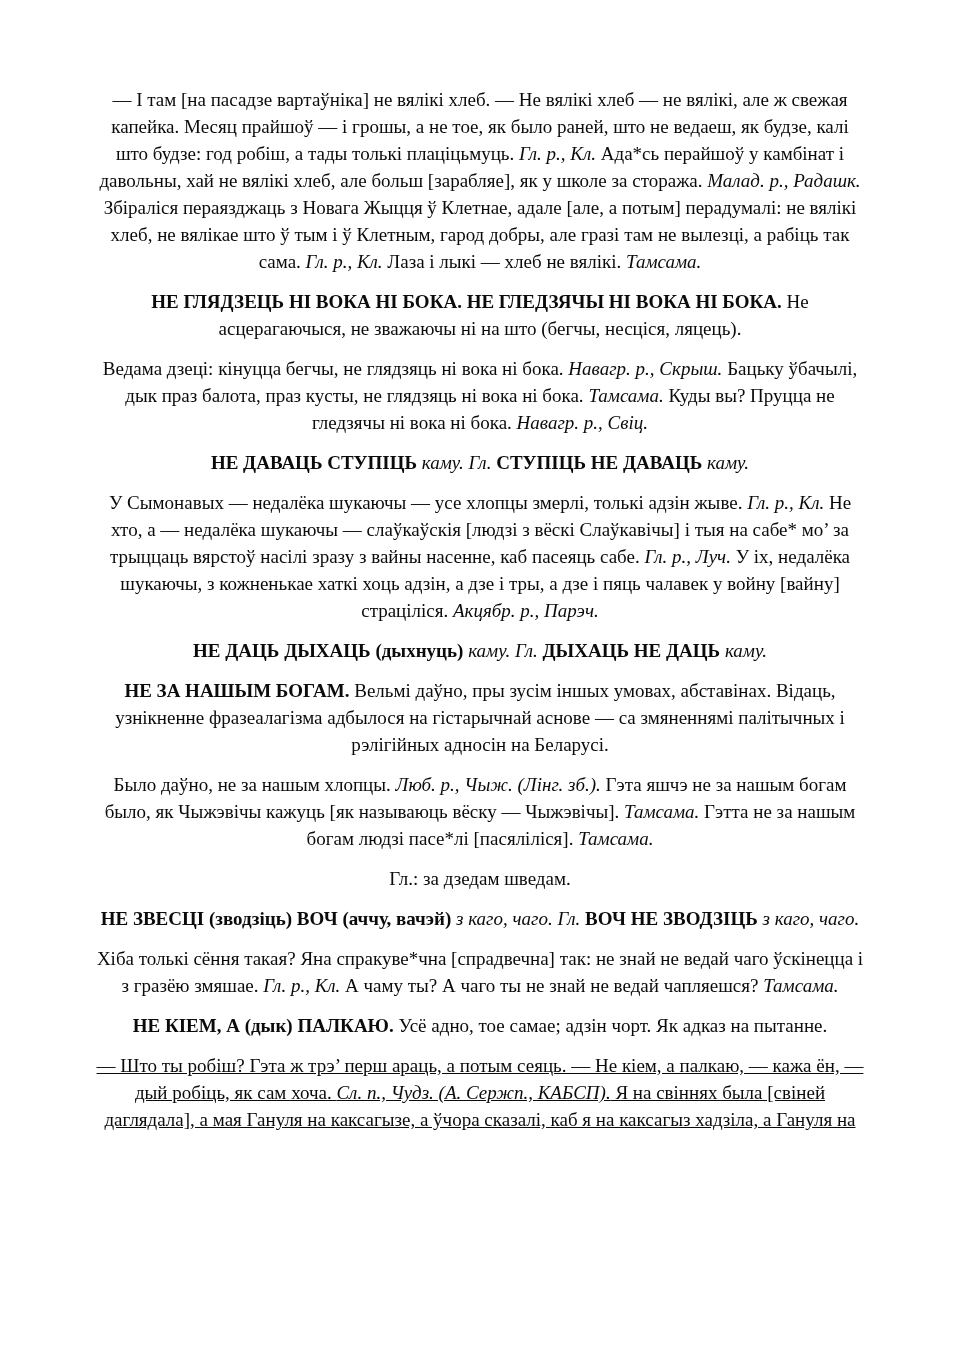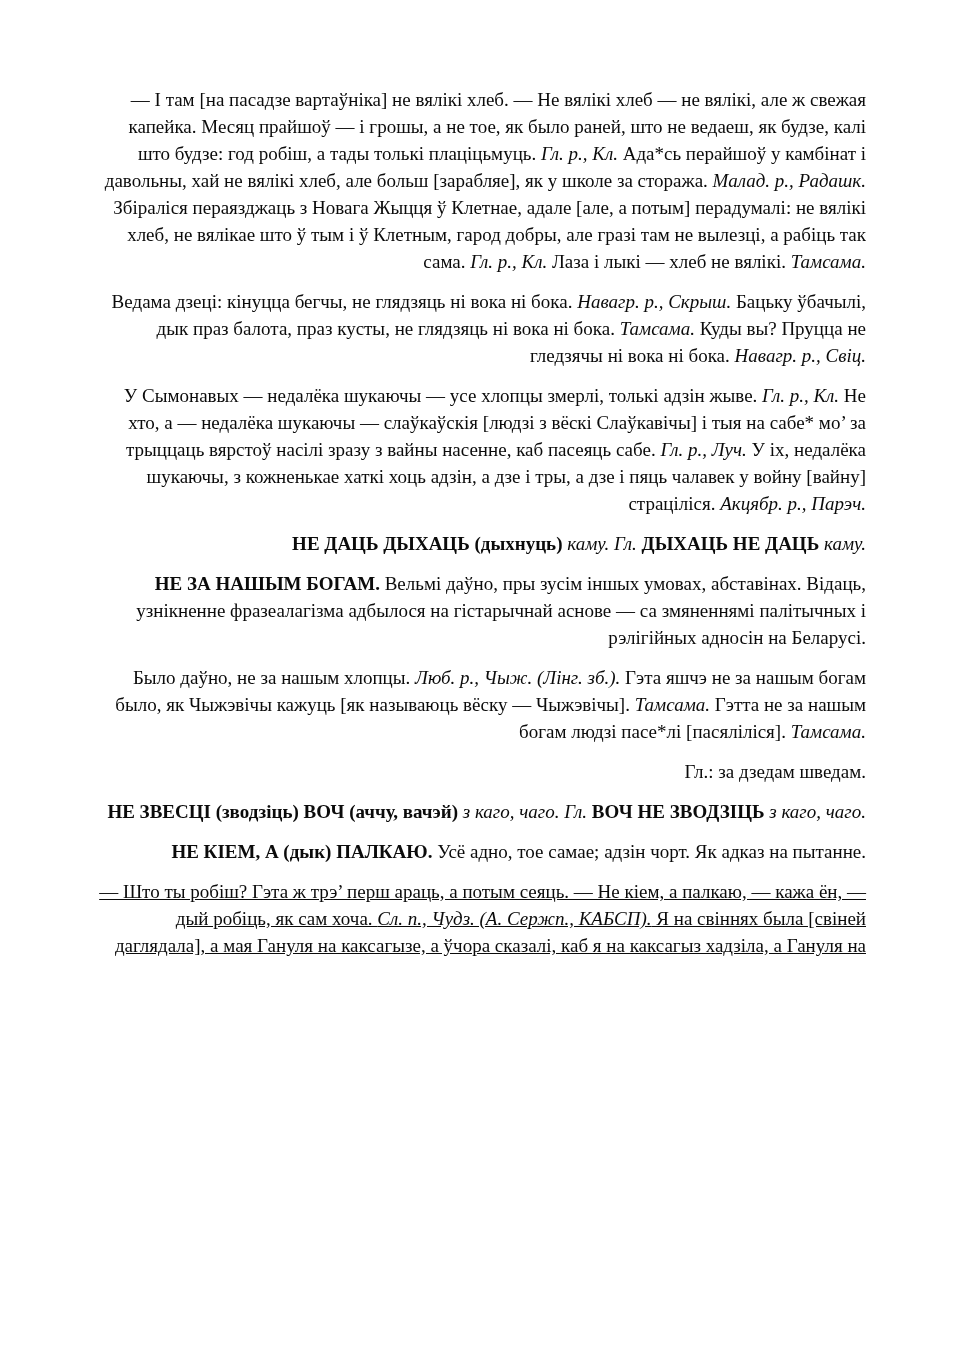--- a/index.html
+++ b/index.html
@@ -16,36 +16,39 @@
   .page {
     width: 960px;
     min-height: 1357px;
     padding: 86px 94px 60px 94px;
     background: #ffffff;
   }
   .doc-body p {
     font-size: 19px;
     line-height: 27px;
     margin: 0 0 13px 0;
-    text-align: right;
+    text-align: center;
   }
   .doc-body p:last-child { margin-bottom: 0; text-decoration: underline; }
   .run-n { font-weight: normal; font-style: normal; }
   .run-b { font-weight: bold; font-style: normal; }
   .run-i { font-weight: normal; font-style: italic; }
 </style>
 </head>
 <body>
 
 <div class="page">
   <div class="doc-body">
       <p><span class="run-n">— І там [на пасадзе вартаўніка] не вялікі хлеб. — Не вялікі хлеб — не вялікі, але ж свежая капейка. Месяц прайшоў — і грошы, а не тое, як было раней, што не ведаеш, як будзе, калі што будзе: год робіш, а тады толькі плаціцьмуць. </span><span class="run-i">Гл. р., Кл.</span><span class="run-n"> Ада*сь перайшоў у камбінат і давольны, хай не вялікі хлеб, але больш [зарабляе], як у школе за стоража. </span><span class="run-i">Малад. р., Радашк.</span><span class="run-n"> Збіраліся пераязджаць з Новага Жыцця ў Клетнае, адале [але, а потым] перадумалі: не вялікі хлеб, не вялікае што ў тым і ў Клетным, гарод добры, але гразі там не вылезці, а рабіць так сама. </span><span class="run-i">Гл. р., Кл.</span><span class="run-n"> Лаза і лыкі — хлеб не вялікі. </span><span class="run-i">Тамсама.</span></p>
+      <p><span class="run-b">НЕ ГЛЯДЗЕЦЬ НІ ВОКА НІ БОКА. НЕ ГЛЕДЗЯЧЫ НІ ВОКА НІ БОКА.</span><span class="run-n"> Не асцерагаючыся, не зважаючы ні на што (бегчы, несціся, ляцець).</span></p>
       <p><span class="run-n">Ведама дзеці: кінуцца бегчы, не глядзяць ні вока ні бока. </span><span class="run-i">Навагр. р., Скрыш.</span><span class="run-n"> Бацьку ўбачылі, дык праз балота, праз кусты, не глядзяць ні вока ні бока. </span><span class="run-i">Тамсама.</span><span class="run-n"> Куды вы? Пруцца не гледзячы ні вока ні бока. </span><span class="run-i">Навагр. р., Свіц.</span></p>
+      <p><span class="run-b">НЕ ДАВАЦЬ СТУПІЦЬ</span><span class="run-i"> каму. Гл.</span><span class="run-b"> СТУПІЦЬ НЕ ДАВАЦЬ</span><span class="run-i"> каму.</span></p>
       <p><span class="run-n">У Сымонавых — недалёка шукаючы — усе хлопцы змерлі, толькі адзін жыве. </span><span class="run-i">Гл. р., Кл.</span><span class="run-n"> Не хто, а — недалёка шукаючы — слаўкаўскія [людзі з вёскі Слаўкавічы] і тыя на сабе* мо’ за трыццаць вярстоў насілі зразу з вайны насенне, каб пасеяць сабе. </span><span class="run-i">Гл. р., Луч.</span><span class="run-n"> У іх, недалёка шукаючы, з кожненькае хаткі хоць адзін, а дзе і тры, а дзе і пяць чалавек у войну [вайну] страціліся. </span><span class="run-i">Акцябр. р., Парэч.</span></p>
       <p><span class="run-b">НЕ ДАЦЬ ДЫХАЦЬ (дыхнуць)</span><span class="run-i"> каму. Гл.</span><span class="run-b"> ДЫХАЦЬ НЕ ДАЦЬ</span><span class="run-i"> каму.</span></p>
       <p><span class="run-b">НЕ ЗА НАШЫМ БОГАМ.</span><span class="run-n"> Вельмі даўно, пры зусім іншых умовах, абставінах. Відаць, узнікненне фразеалагізма адбылося на гістарычнай аснове — са змяненнямі палітычных і рэлігійных адносін на Беларусі.</span></p>
       <p><span class="run-n">Было даўно, не за нашым хлопцы. </span><span class="run-i">Люб. р., Чыж. (Лінг. зб.).</span><span class="run-n"> Гэта яшчэ не за нашым богам было, як Чыжэвічы кажуць [як называюць вёску — Чыжэвічы]. </span><span class="run-i">Тамсама.</span><span class="run-n"> Гэтта не за нашым богам людзі пасе*лі [пасяліліся]. </span><span class="run-i">Тамсама.</span></p>
       <p><span class="run-n">Гл.: за дзедам шведам.</span></p>
       <p><span class="run-b">НЕ ЗВЕСЦІ (зводзіць) ВОЧ (аччу, вачэй)</span><span class="run-i"> з каго, чаго. Гл.</span><span class="run-b"> ВОЧ НЕ ЗВОДЗІЦЬ</span><span class="run-i"> з каго, чаго.</span></p>
+      <p><span class="run-n">Хіба толькі сёння такая? Яна спракуве*чна [спрадвечна] так: не знай не ведай чаго ўскінецца і з гразёю змяшае. </span><span class="run-i">Гл. р., Кл.</span><span class="run-n"> А чаму ты? А чаго ты не знай не ведай чапляешся? </span><span class="run-i">Тамсама.</span></p>
       <p><span class="run-b">НЕ КІЕМ, А (дык) ПАЛКАЮ.</span><span class="run-n"> Усё адно, тое самае; адзін чорт. Як адказ на пытанне.</span></p>
       <p><span class="run-n">— Што ты робіш? Гэта ж трэ’ перш араць, а потым сеяць. — Не кіем, а палкаю, — кажа ён, — дый робіць, як сам хоча. </span><span class="run-i">Сл. п., Чудз. (А. Сержп., КАБСП).</span><span class="run-n"> Я на свіннях была [свіней даглядала], а мая Гануля на каксагызе, а ўчора сказалі, каб я на каксагыз хадзіла, а Гануля на</span></p>
     </div>
 </div>
 
 </body></html>

